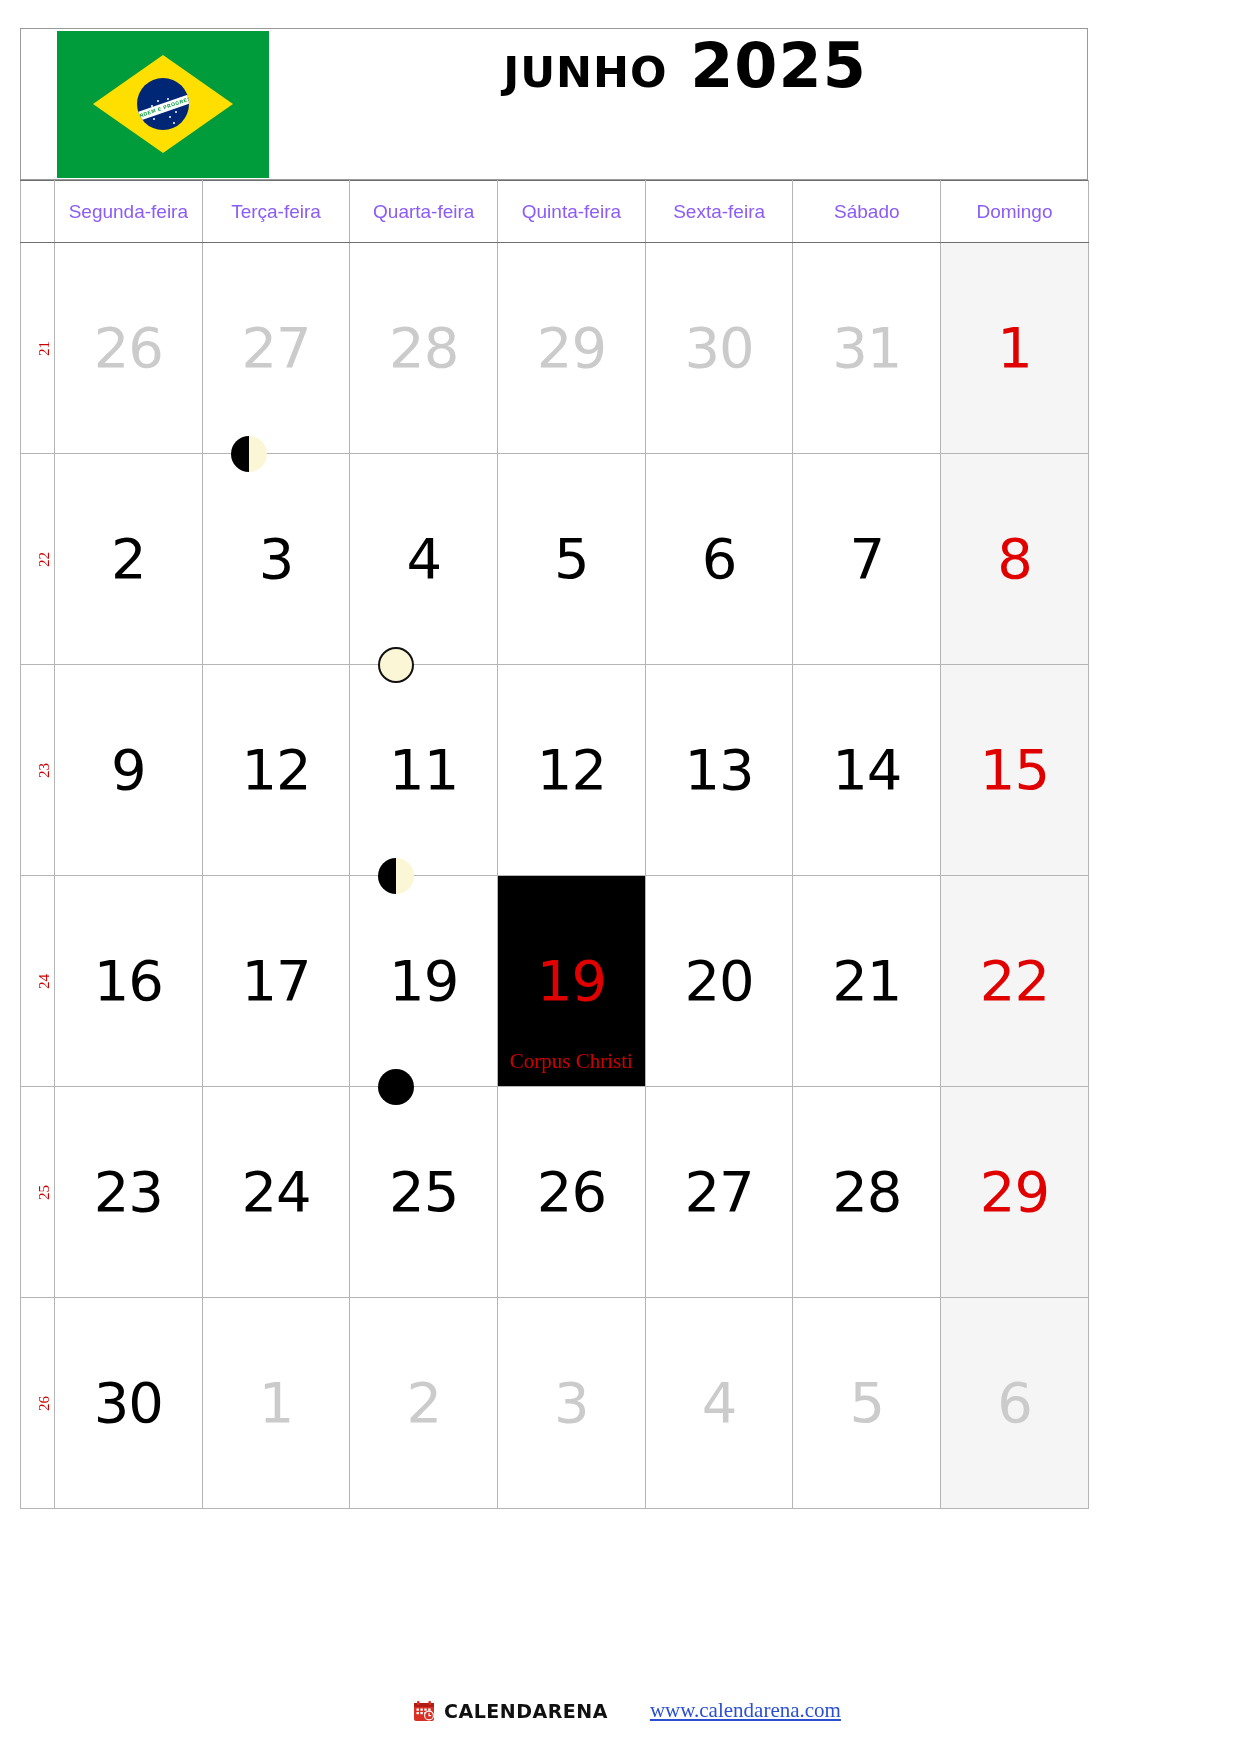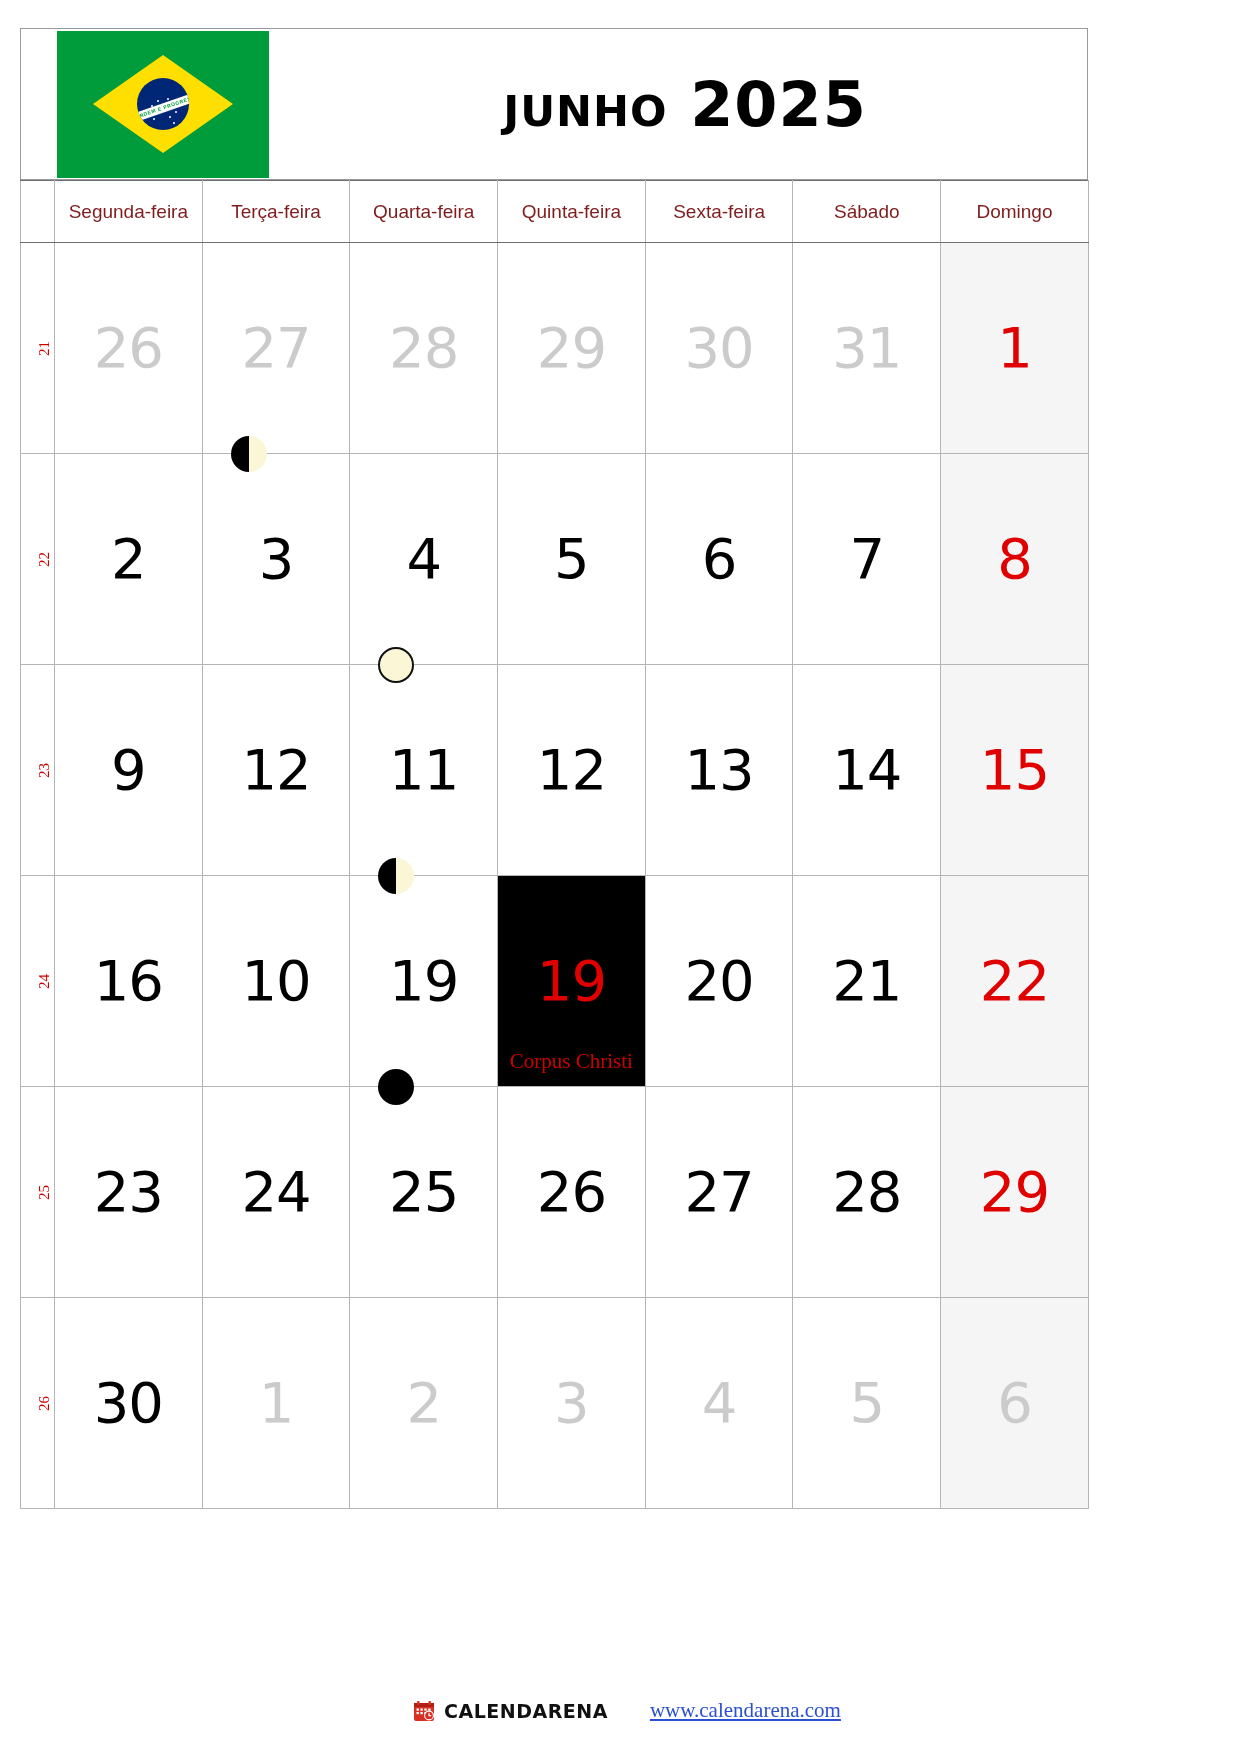--- a/index.html
+++ b/index.html
@@ -79,21 +79,21 @@
   }
   .flag .star {
     position: absolute;
     width: 2px; height: 2px;
     background: #fff;
     border-radius: 50%;
   }
   .title-cell {
     flex: 1;
     display: flex;
-    align-items: center;
+    align-items: flex-start;
     justify-content: center;
   }
   .title {
     font-size: 62px;
     font-weight: bold;
     color: #000000;
     letter-spacing: 1px;
     font-variant: small-caps;
     text-transform: lowercase;
     font-family: "DejaVu Sans", sans-serif;
@@ -111,21 +111,21 @@
     table-layout: fixed;
   }
   .cal td, .cal th { border: 1px solid #b5b5b5; padding: 16px; }
   .cal .wkcol { width: 34px; }
   .cal .daycol { width: 147.7px; }
 
   thead th.dow {
     height: 62px;
     font-size: 19px;
     font-weight: normal;
-    color: #7f1d1d;
+    color: #8b5cf6;
     text-align: center;
     vertical-align: middle;
     line-height: 1.15;
     padding: 0 4px;
     border-top: 1px solid #6f6f6f;
     border-bottom: 1px solid #6f6f6f;
   }
   thead th.wkhead {
     border-top: 1px solid #6f6f6f;
     border-bottom: 1px solid #6f6f6f;
@@ -362,21 +362,21 @@
           <td class="day sunday">
             <div class="daynum red">15</div>
           </td>
         </tr>
         <tr>
           <td class="wk"><span class="wknum">24</span></td>
           <td class="day">
             <div class="daynum">16</div>
           </td>
           <td class="day">
-            <div class="daynum">10</div>
+            <div class="daynum">17</div>
           </td>
           <td class="day">
             <span class="moon firstq"></span>
             <div class="daynum">19</div>
           </td>
           <td class="day highlight">
             <div class="daynum red">19</div>
             <div class="evt">Corpus Christi</div>
           </td>
           <td class="day">

